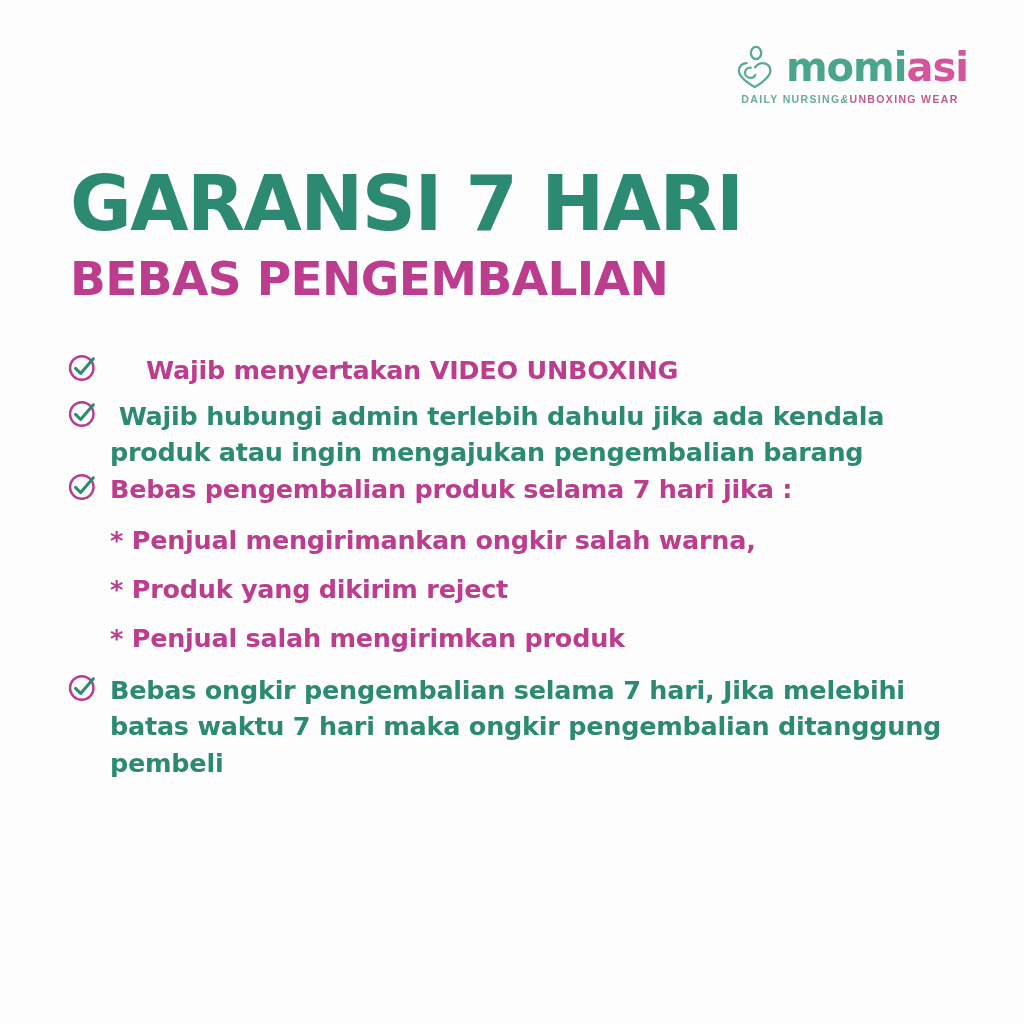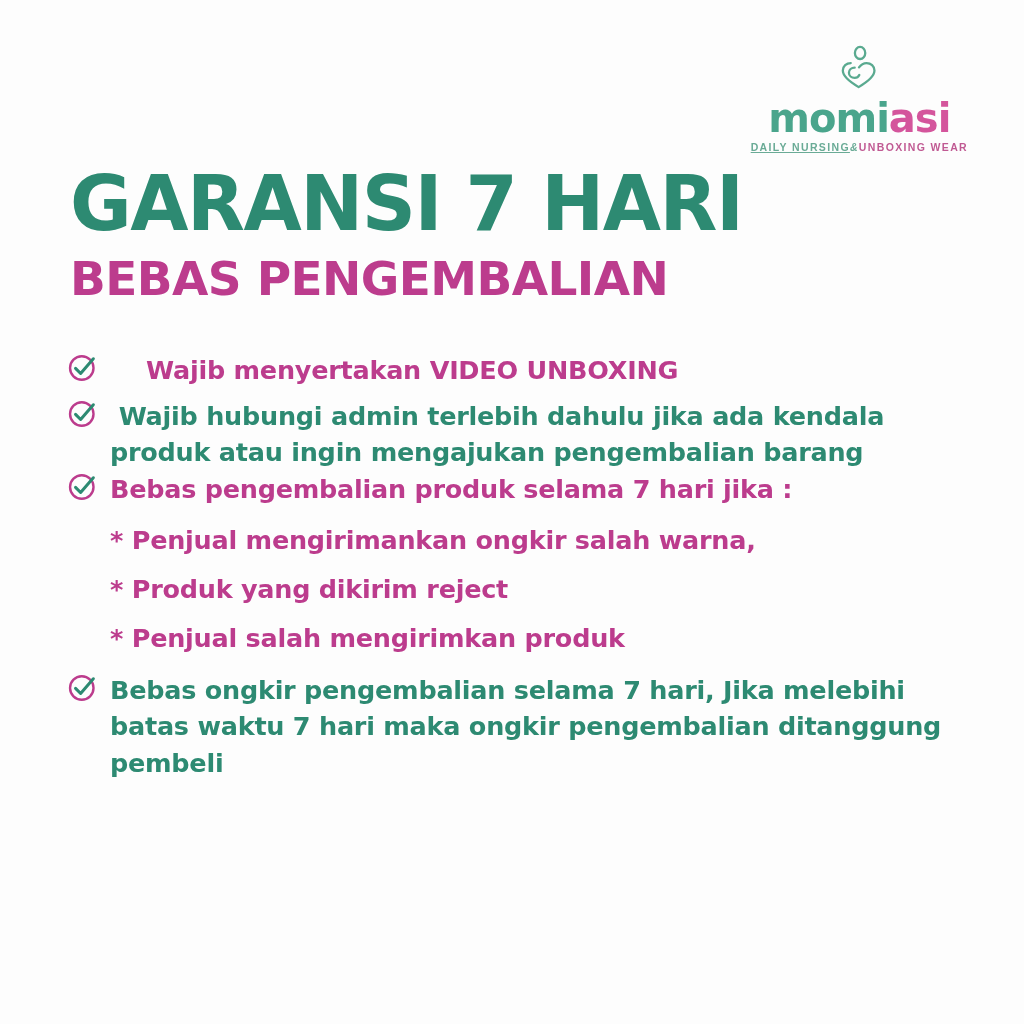--- a/index.html
+++ b/index.html
@@ -21,21 +21,20 @@
     top: 44px;
     right: 56px;
     display: flex;
     flex-direction: column;
     align-items: center;
   }
   .brand-row {
     display: flex;
     align-items: center;
     gap: 8px;
-    flex-direction: column;
   }
   .brand-mark {
     width: 46px;
     height: 46px;
     flex: 0 0 auto;
     display: block;
   }
   .brand-word {
     font-family: "DejaVu Sans", sans-serif;
     font-size: 40px;
@@ -49,21 +48,21 @@
 
   .brand-tagline {
     margin-top: 4px;
     font-family: "Liberation Sans", sans-serif;
     font-size: 10.5px;
     font-weight: 700;
     letter-spacing: 1.35px;
     white-space: nowrap;
     line-height: 1;
   }
-  .brand-tagline .t-green { color: #6aab96; text-decoration: underline; }
+  .brand-tagline .t-green { color: #6aab96; }
   .brand-tagline .t-amp   { color: #6aab96; font-style: italic; font-weight: 700; }
   .brand-tagline .t-pink  { color: #c05a93; }
 
   
   .headings {
     position: absolute;
     left: 70px;
     top: 168px;
   }
   .title-main {

